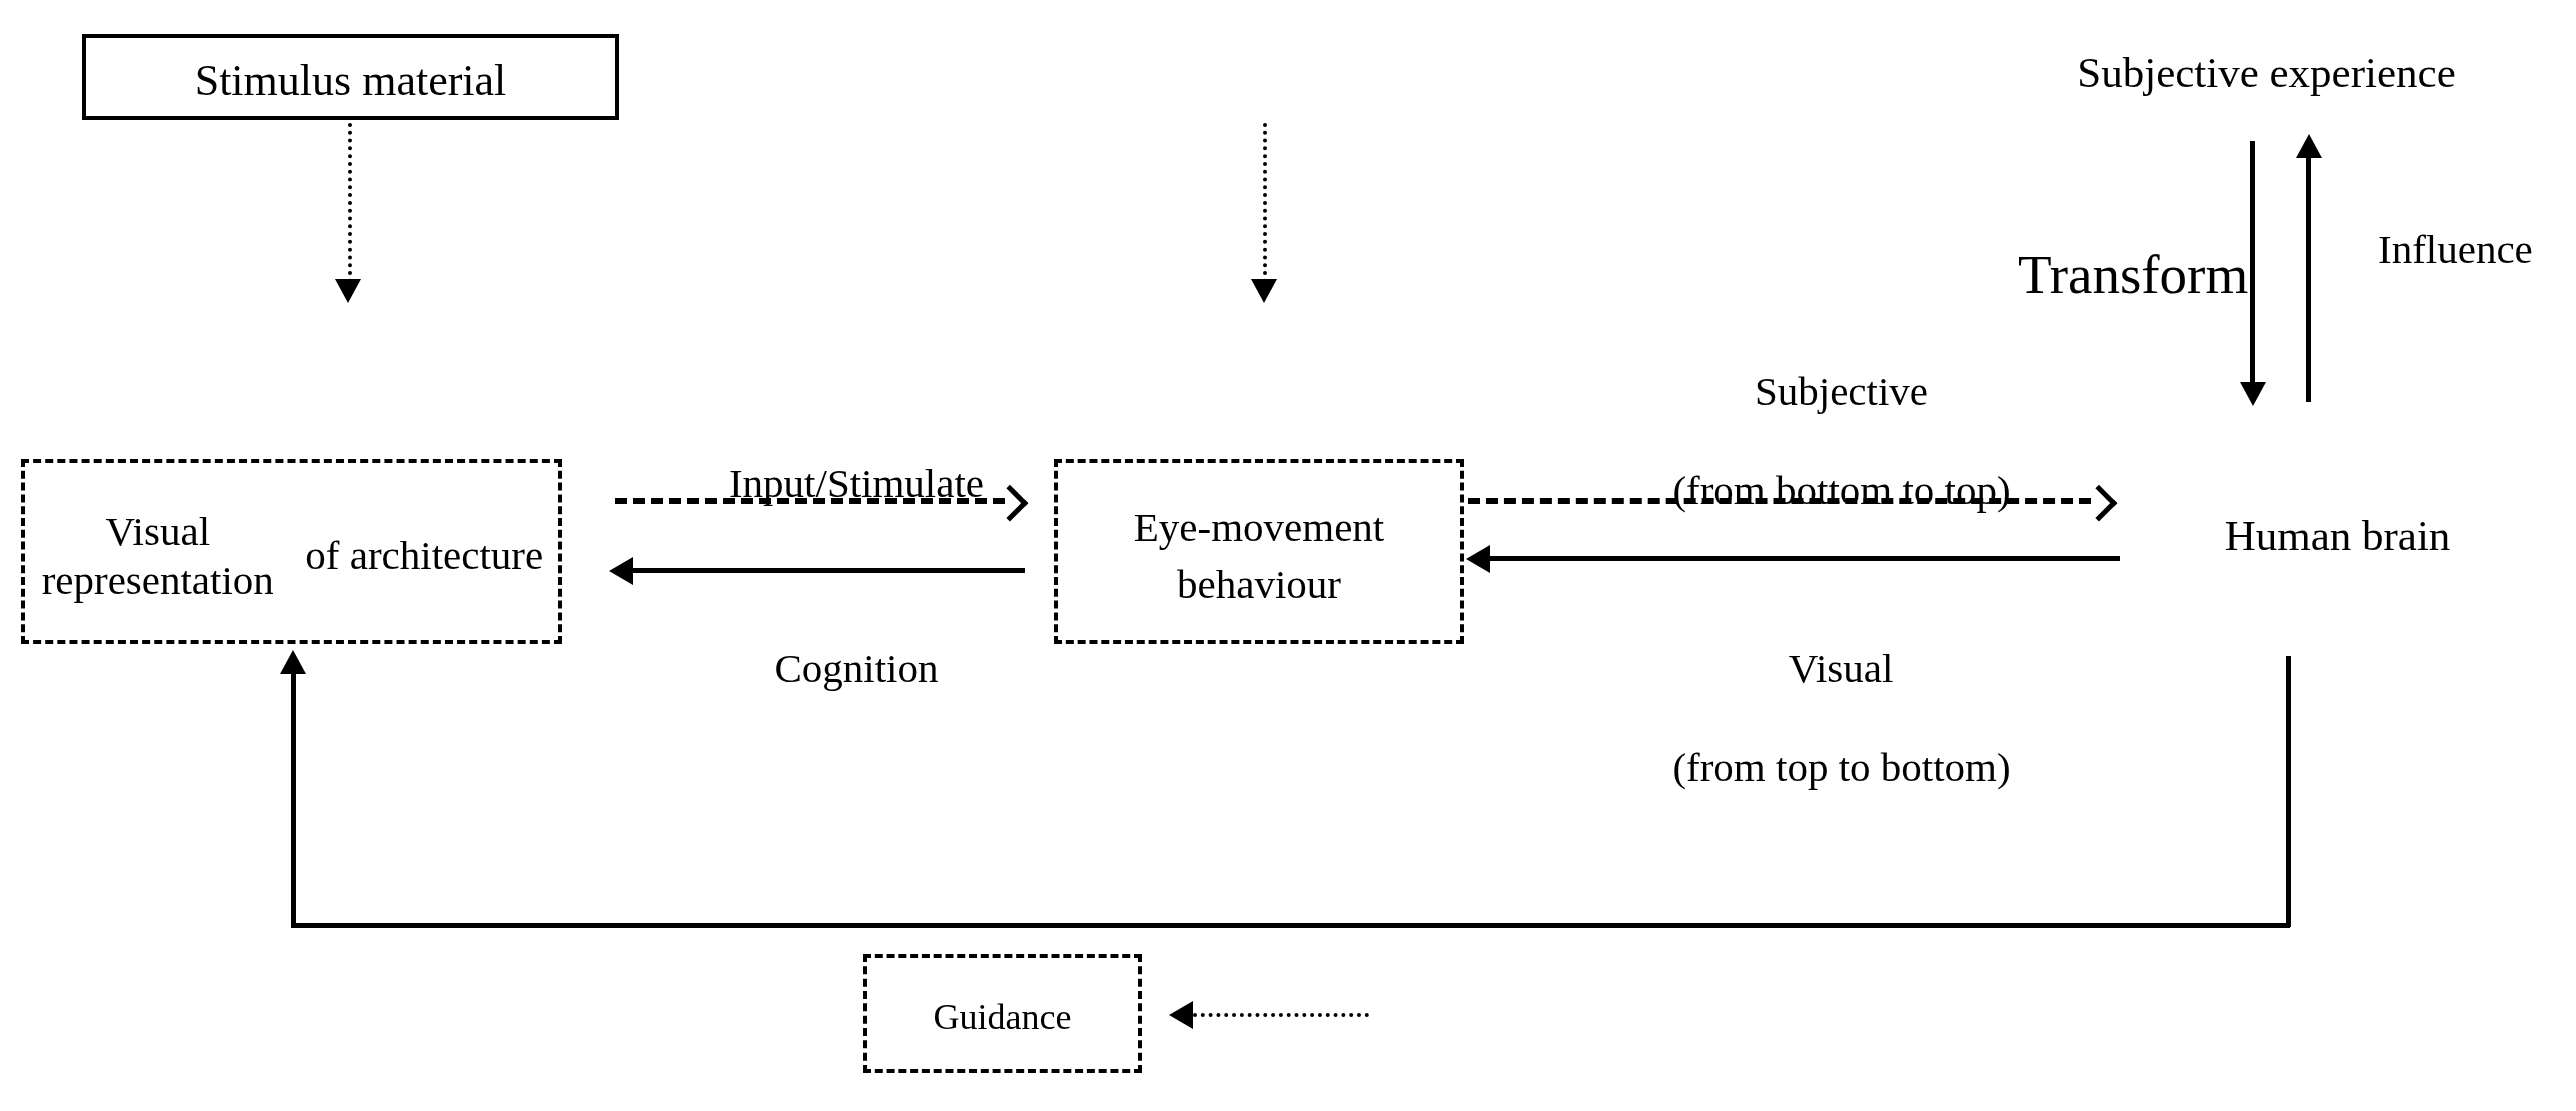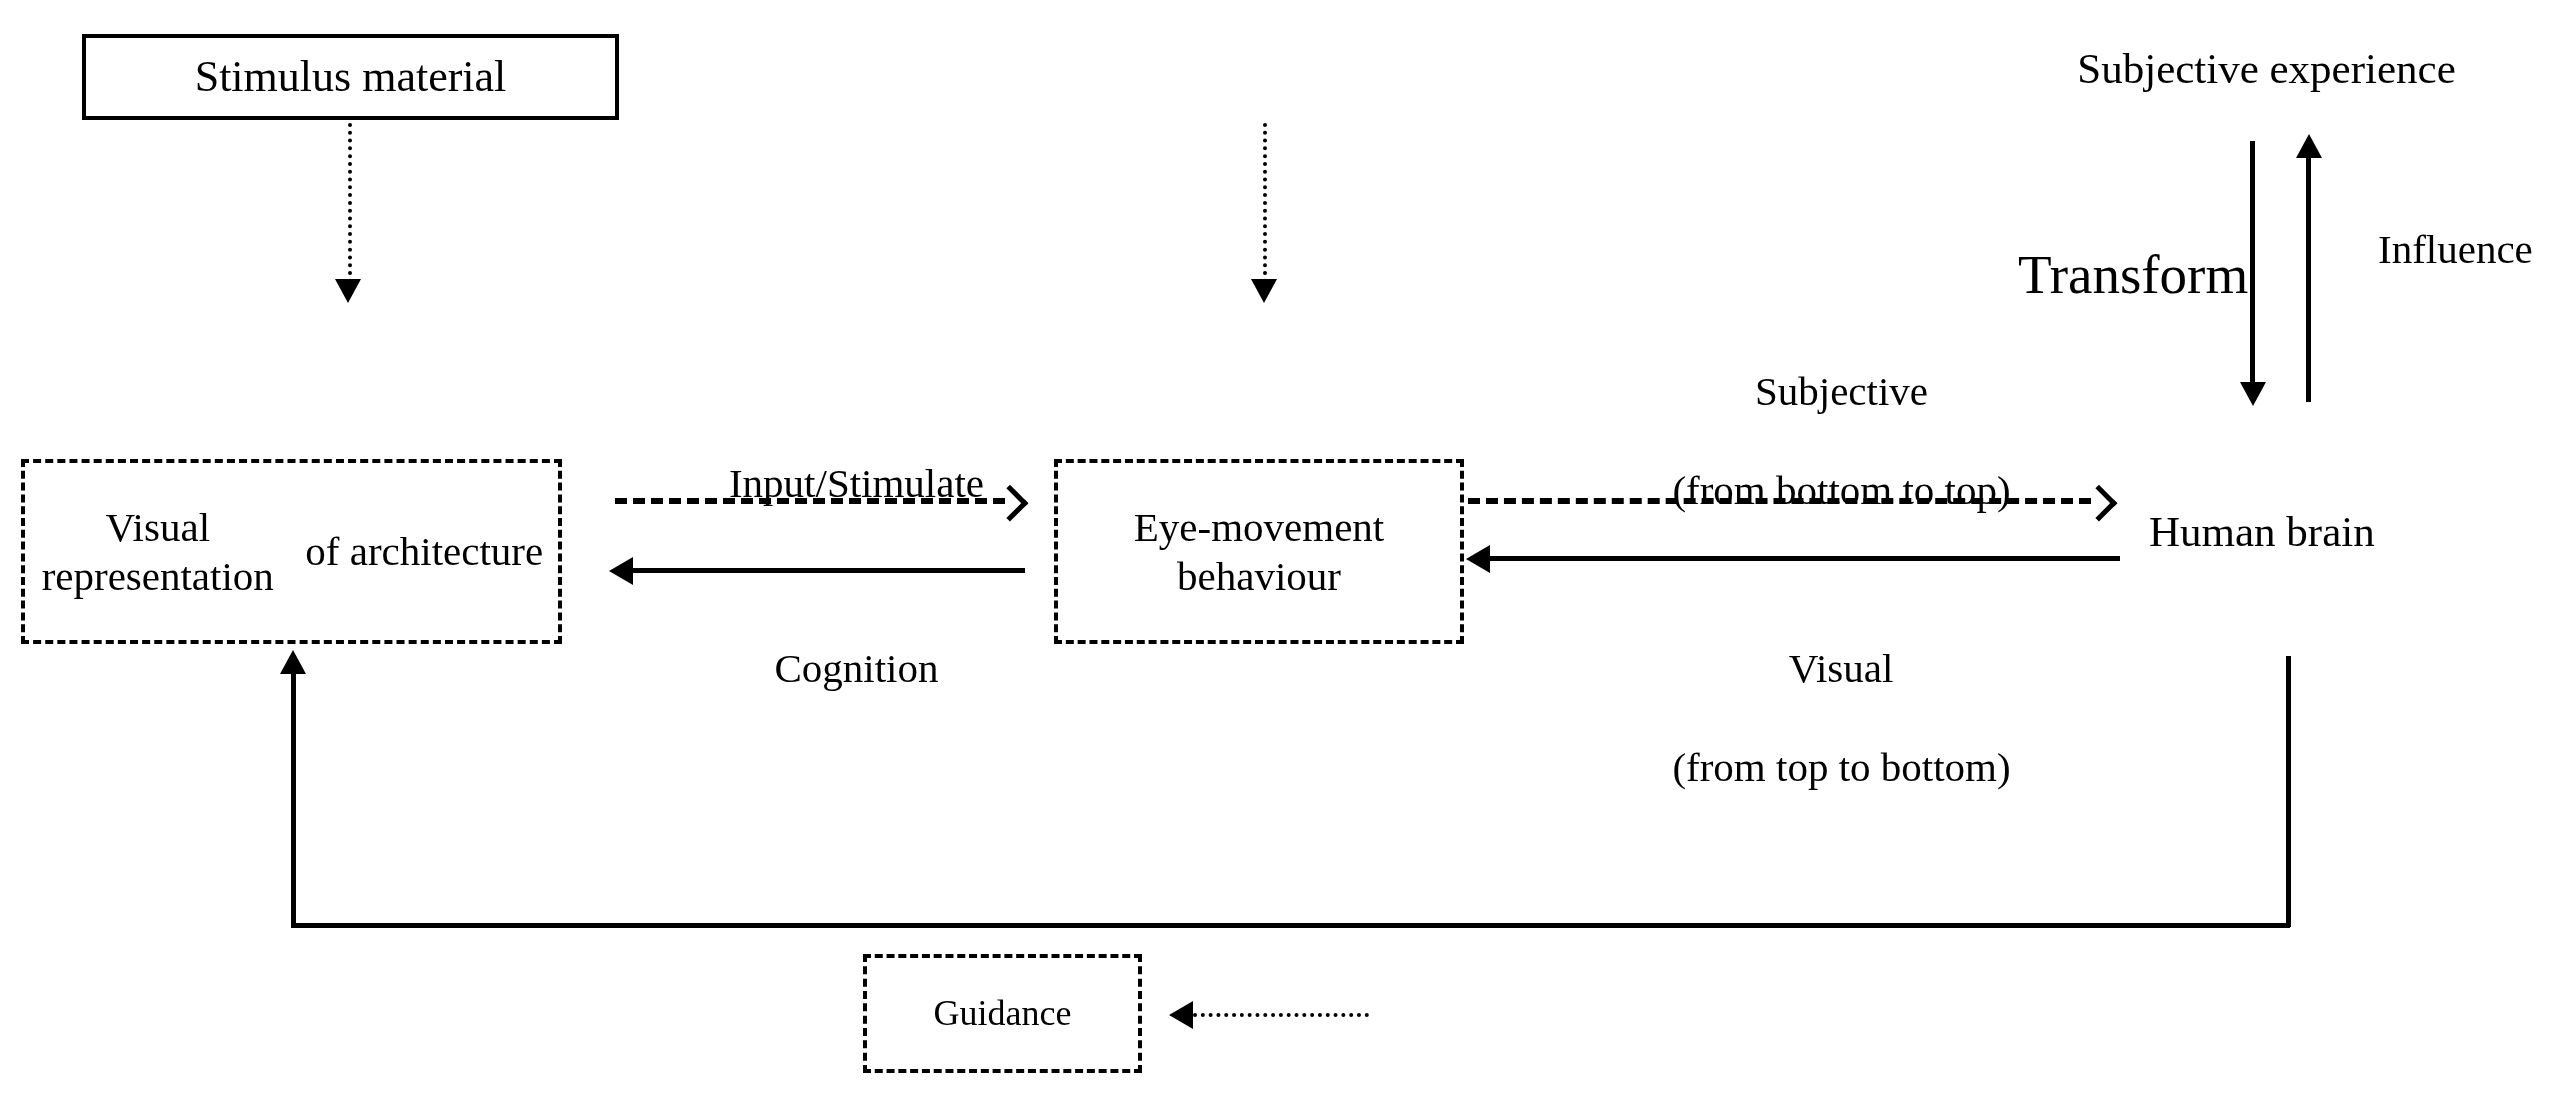--- a/index.html
+++ b/index.html
@@ -19,21 +19,21 @@
   .node{
     position:absolute;
     display:flex;
     align-items:center;
     justify-content:center;
     text-align:center;
     box-sizing:border-box;
     line-height:1.18;
     background:#ffffff;
   }
-  .node .txt{ display:block; width:100%; }
+  .node .txt{ display:block; width:100%;margin-top:8px; }
   .solid-box{ border:4.1px solid #000; }
   .dashed-box{ border:4.9px dashed #000; }
   .plain{ background:transparent; }
 
   
   .hline, .vline{
     position:absolute;
     background:#000;
   }
   .hline{ height:4.9px; }
@@ -129,21 +129,21 @@
     <span class="txt">Visual representation</span>
     <span class="txt">of architecture</span>
   </div>
 
   <div class="node dashed-box" style="left:1054px;top:459px;width:410px;height:185px;font-size:41px;flex-direction:column;">
     <span class="txt">Eye-movement</span>
     <span class="txt">behaviour</span>
   </div>
 
   <div class="node plain" style="left:2149px;top:508px;width:377px;height:49px;font-size:43px;justify-content:flex-start;">
-    <span class="txt" style="text-align:left;">Human brain</span>
+    <span class="txt" style="text-align:center;">Human brain</span>
   </div>
 
   <div class="label" style="left:623px;top:410px;width:426px;font-size:41px;">
     <span>Input/Stimulate</span>
   </div>
   <div class="hdash" style="left:615px;top:498px;width:390px;"></div>
   <span class="vhead right" style="left:997px;top:490px;"></span>
 
   <div class="hline" style="left:631px;top:568px;width:394px;"></div>
   <div class="head head-left" style="left:609px;top:557px;"></div>

